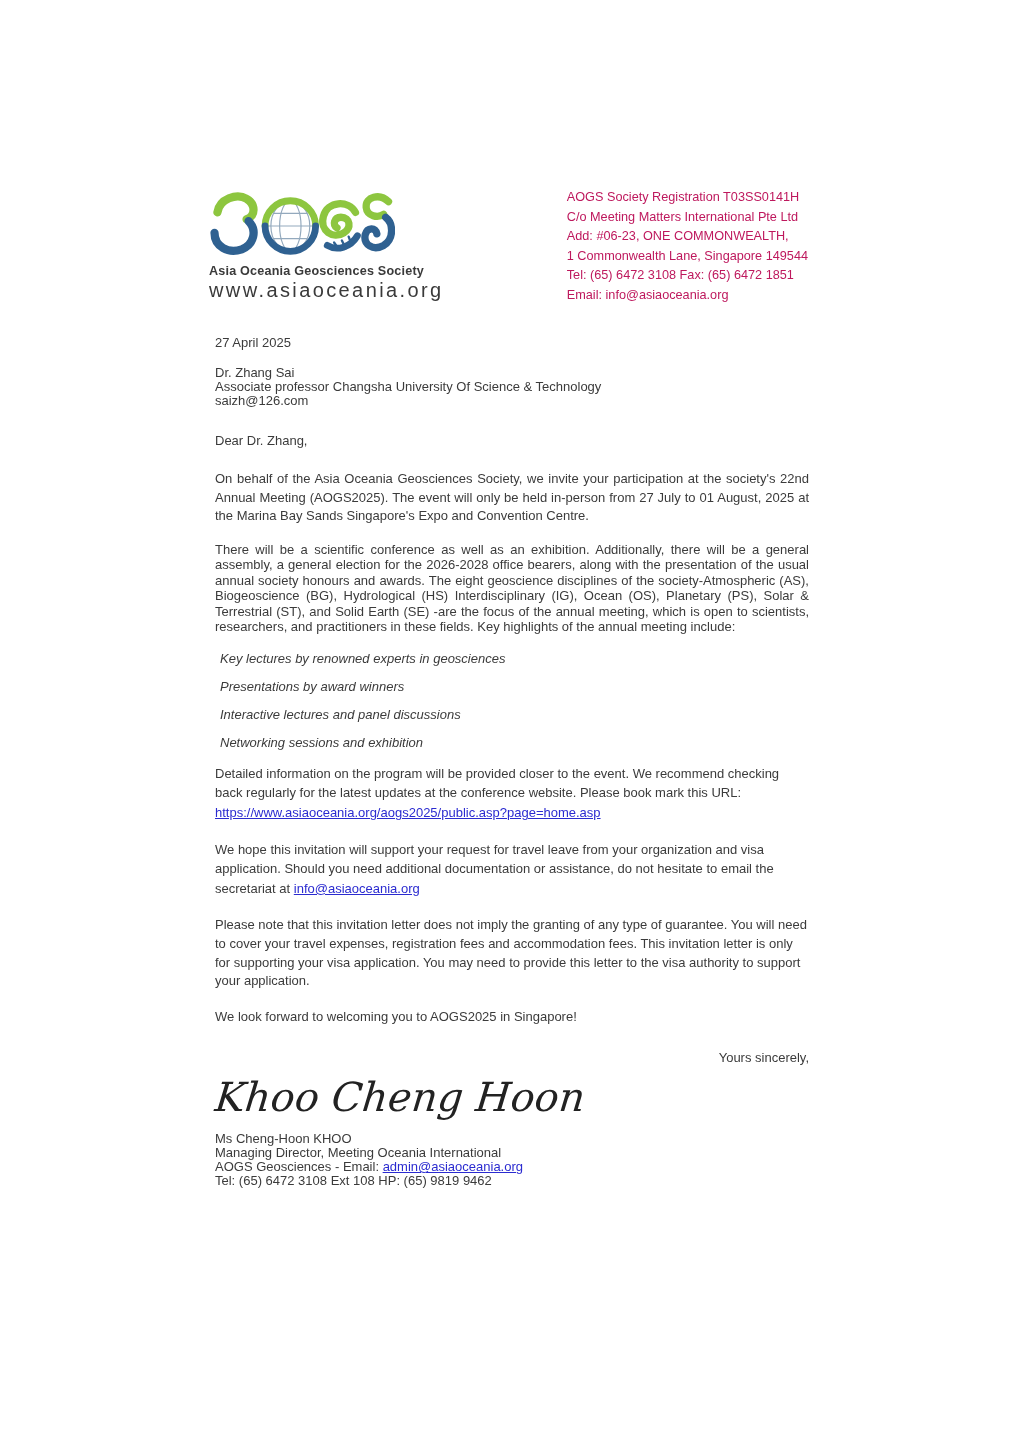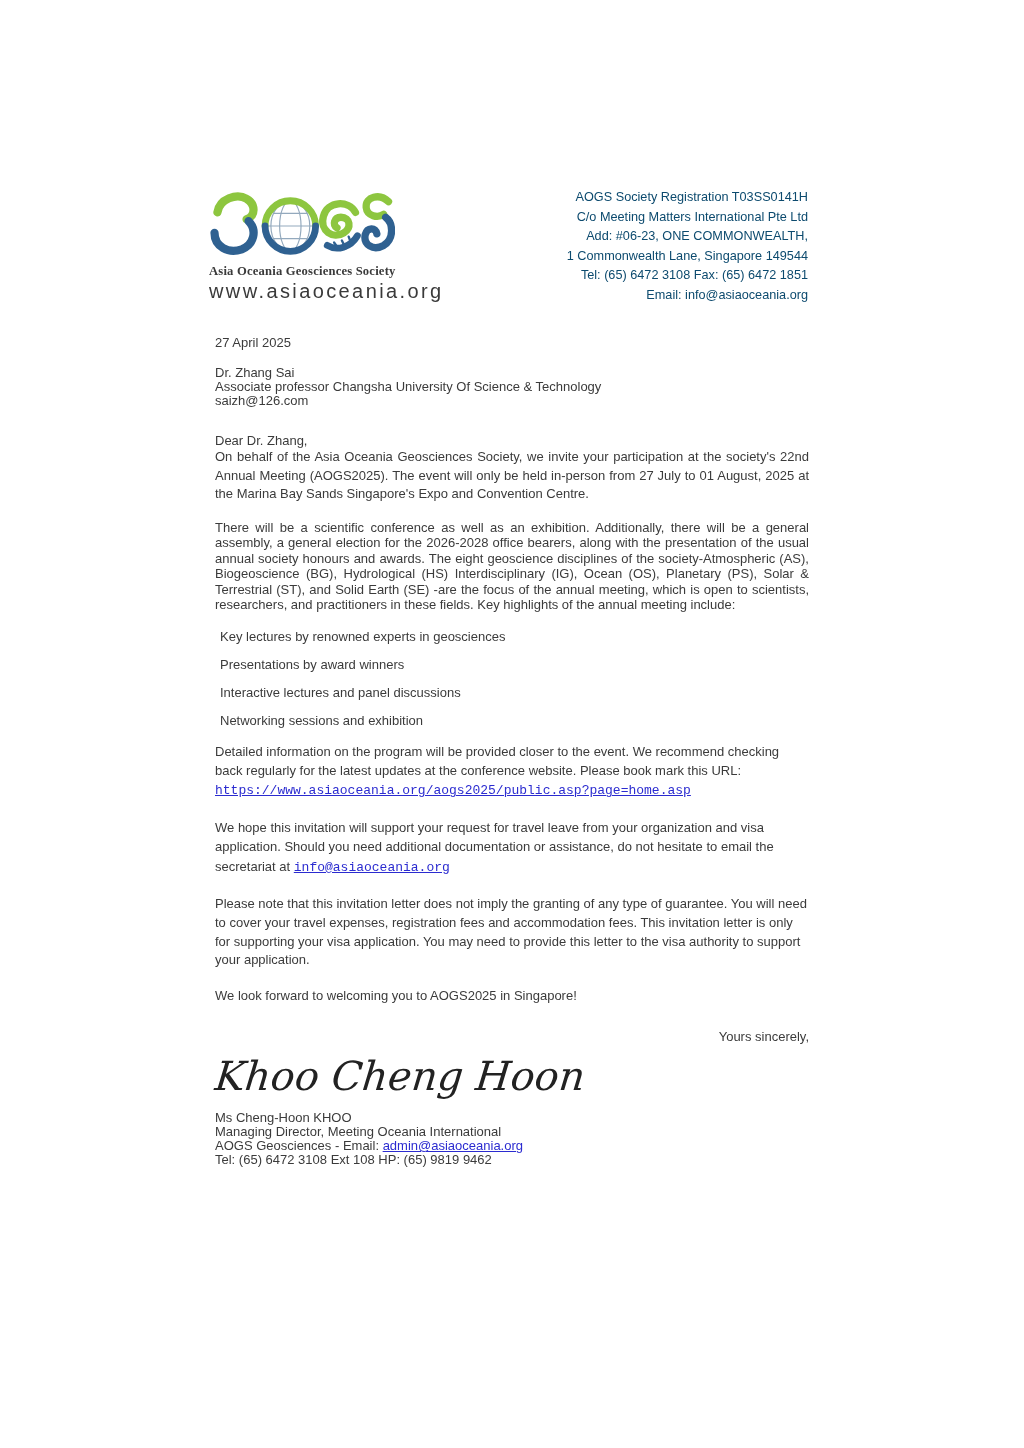--- a/index.html
+++ b/index.html
@@ -9,48 +9,48 @@
     font-family:"Liberation Sans", sans-serif;
     color:#3b3b3b;
   }
   .page { position:relative; width:1024px; height:1448px; background:#ffffff; overflow:hidden; }
 
   
   .logo { position:absolute; left:209px; top:191px; width:192px; }
   .logo svg { display:block; }
   .logo-org {
     margin-top:3px; font-size:12.6px; font-weight:bold; color:#3a3a3a;
-    letter-spacing:0.2px; white-space:nowrap;font-family:Liberation Serif, serif;
+    letter-spacing:0.2px; white-space:nowrap;
   }
   .logo-www {
     margin-top:1px; font-size:20px; color:#3a3a3a;
     letter-spacing:2.4px; white-space:nowrap;
   }
   .address {
     position:absolute; top:188px; right:216px;
-    text-align:right; font-size:12.7px; line-height:19.5px; color:#0c4a6e;
+    text-align:left; font-size:12.7px; line-height:19.5px; color:#be185d;
   }
 
   
   .letter { position:absolute; left:215px; top:336px; width:594px; font-size:13px; color:#3b3b3b; }
   .date { line-height:14px; }
   .recipient { margin-top:16px; }
   .recipient div { line-height:13.8px; }
   .salutation { margin-top:27px; line-height:14px; }
 
-  .para { }
+  .para { margin-top:22px; }
   .para.justify { text-align:justify; line-height:18.4px; }
   .para.justify.tight { margin-top:16px; line-height:15.5px; }
   .para.loose { line-height:19.4px; }
 
   .highlights { margin-top:17px; padding-left:5px; }
-  .highlights .hl { line-height:13.5px; margin-bottom:14.5px; }
+  .highlights .hl { line-height:13.5px; margin-bottom:14.5px;font-style:italic; }
 
   .link { color:#2b2bd0; text-decoration:underline; cursor:pointer; }
-  .link.block { display:inline-block; margin-top:1px;font-family:Liberation Mono, monospace; }
+  .link.block { display:inline-block; margin-top:1px; }
 
   .closing { margin-top:19px; line-height:14px; }
   .valediction { margin-top:27px; line-height:14px;text-align:right; }
 
   .signature {
     margin-top:9px; margin-left:-2px;
     font-family:"DejaVu Serif", serif; font-style:italic;
     font-size:40px; color:#222222;
     transform:skewX(-6deg); transform-origin:left bottom;
     white-space:nowrap;

